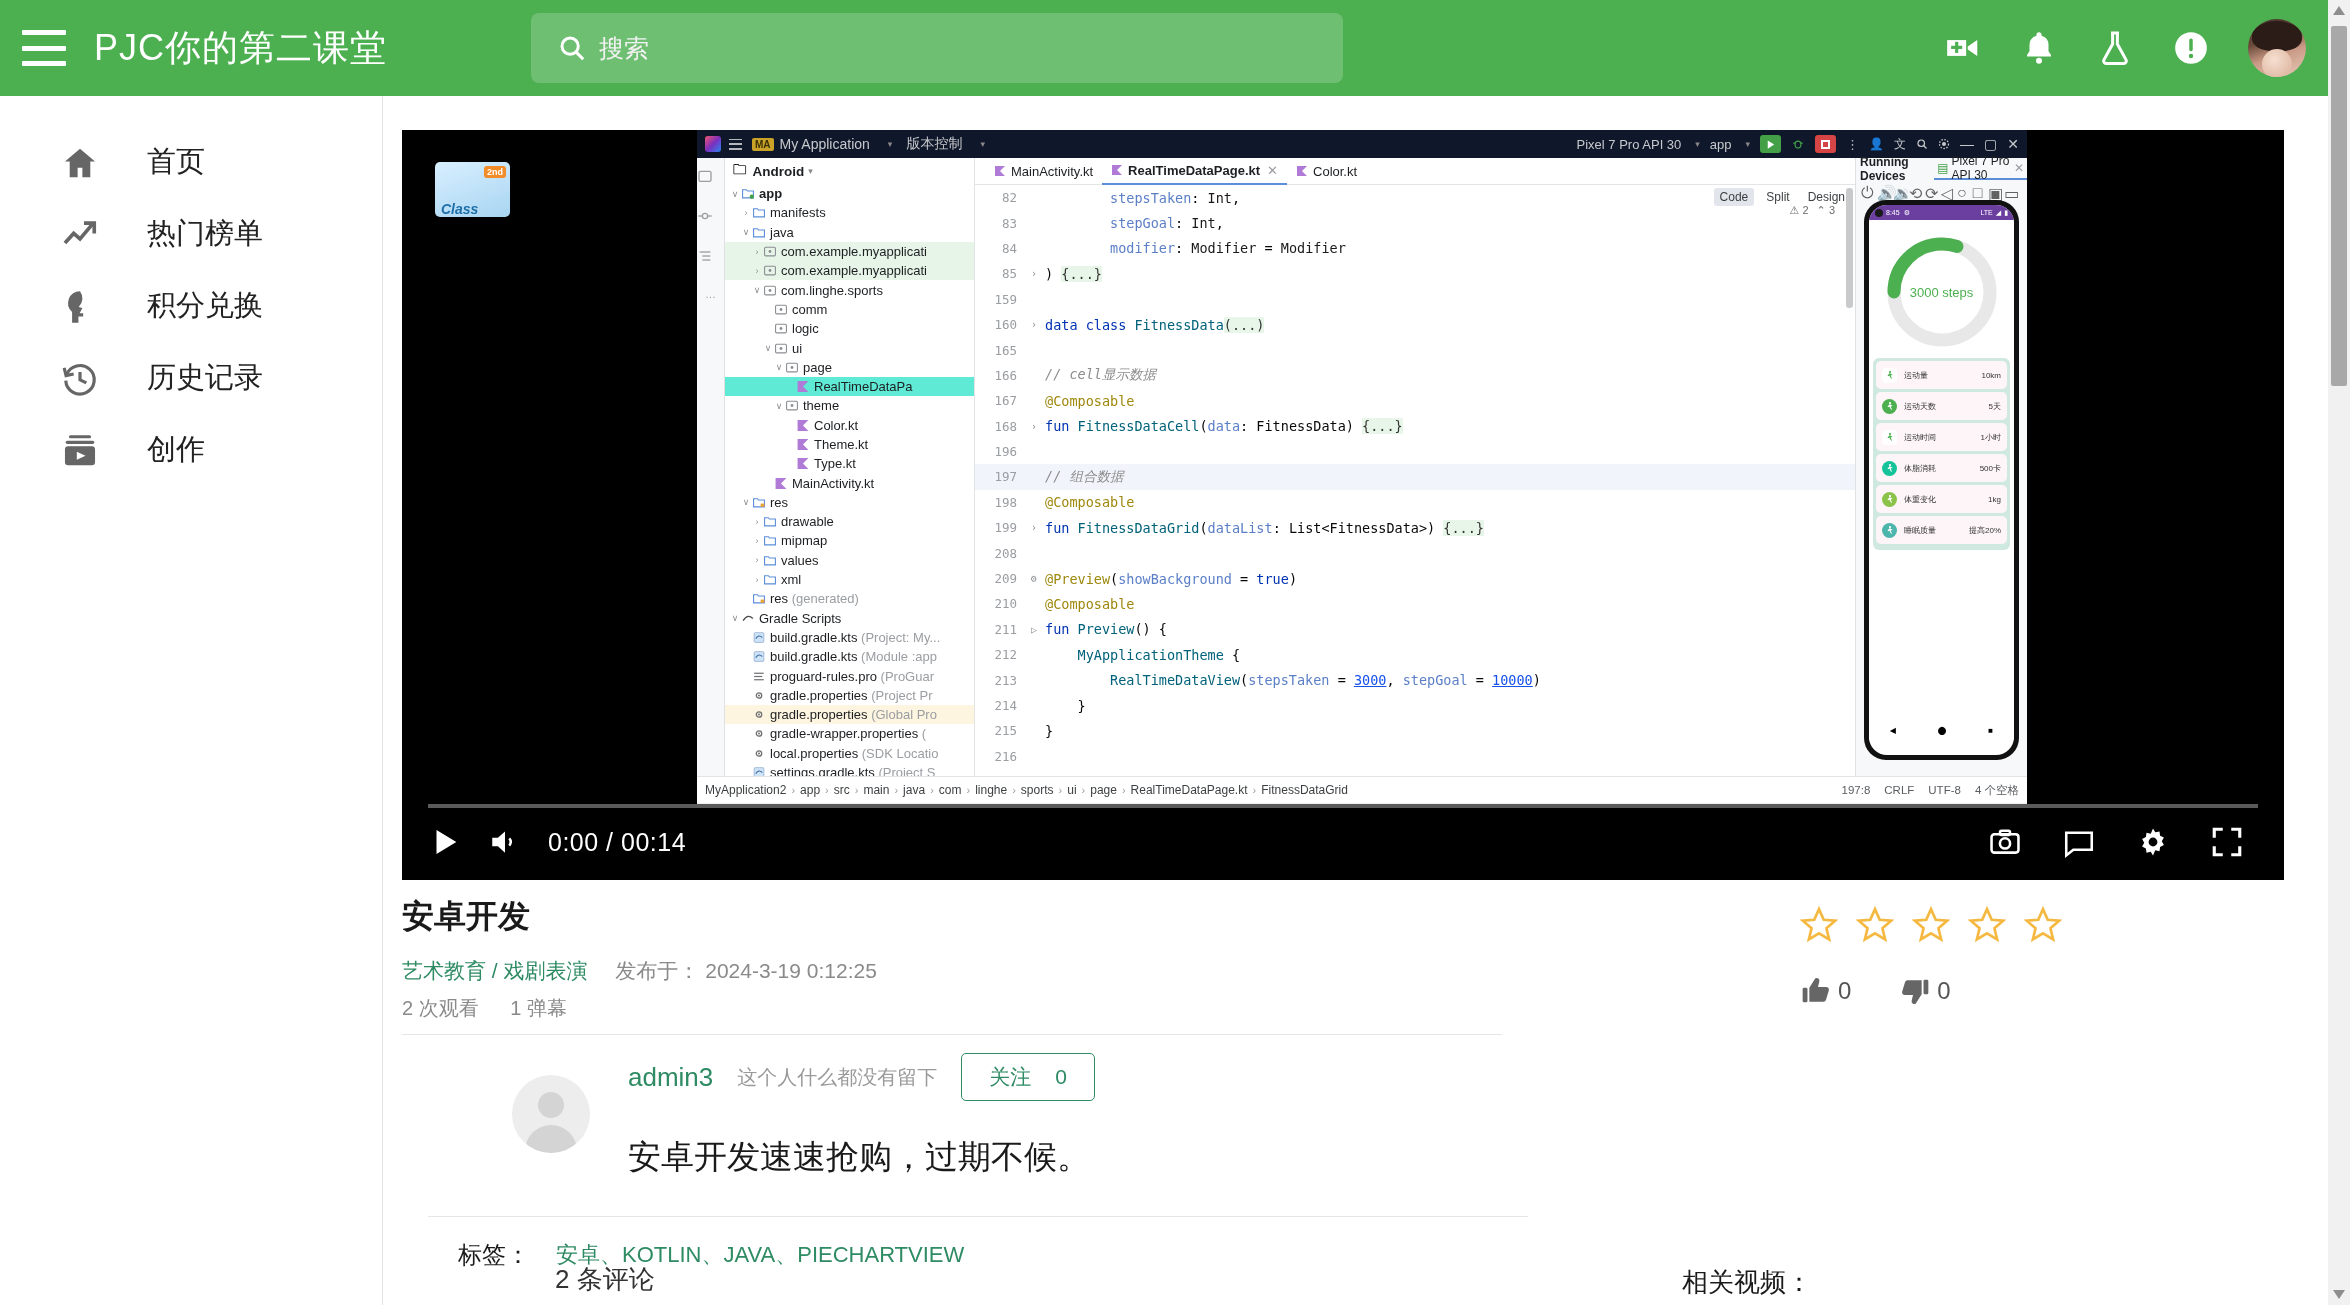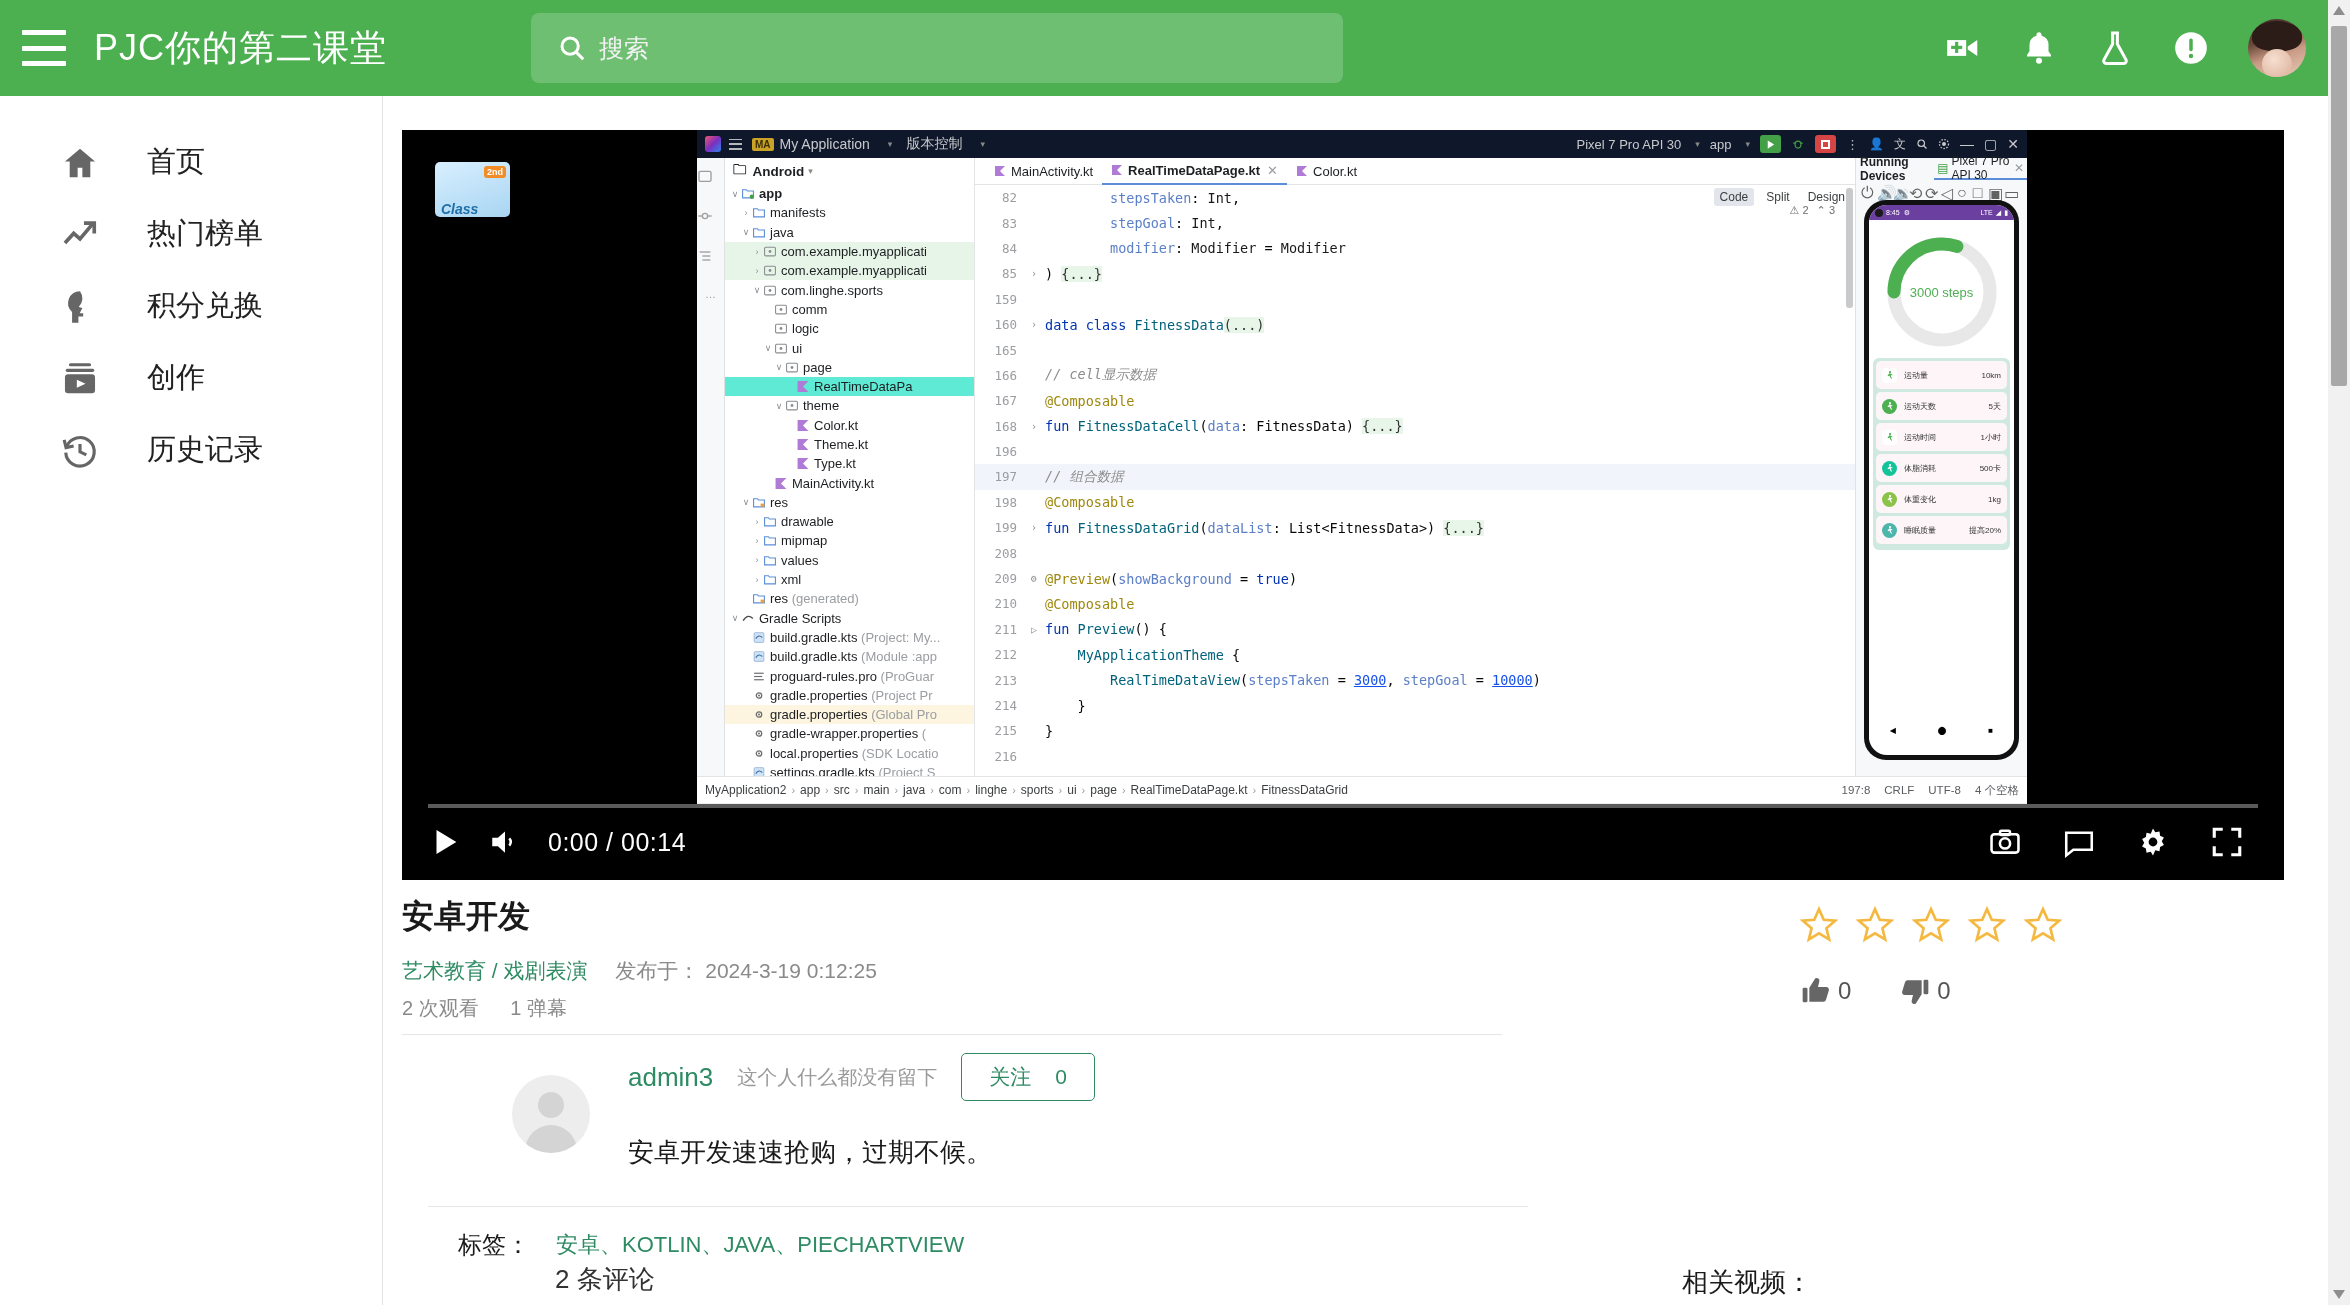--- a/index.html
+++ b/index.html
@@ -173,21 +173,21 @@
   #up-avatar { width:78px; height:78px; border-radius:50%; background:#ededed; margin-left:110px; margin-top:22px;
     position:relative; overflow:hidden; flex:none;}
   #up-avatar .head { position:absolute; left:26px; top:17px; width:26px; height:26px; border-radius:50%; background:#d4d4d4;}
   #up-avatar .body { position:absolute; left:13px; top:50px; width:52px; height:40px; border-radius:26px 26px 0 0; background:#d4d4d4;}
   #up-right { margin-left:38px; }
   #up-line { display:flex; align-items:center; gap:24px; }
   #up-name { font-size:26px; color:#2e8b63; cursor:pointer;}
   #up-bio { font-size:20px; color:#9a9a9a;}
   #follow-btn { border:1px solid #2e8b63; border-radius:5px; padding:9px 27px; color:#2e8b63; font-size:21px;
     display:flex; align-items:center; gap:24px; cursor:pointer;}
-  #up-desc { margin-top:34px; font-size:26px; color:#1a1a1a;}
+  #up-desc { margin-top:34px; font-size:33px; color:#1a1a1a;}
   #tags-rule { margin-top:36px; border-bottom:1px solid #e6e6e6; width:1100px; margin-left:26px;}
   #tags { margin-top:22px; margin-left:56px; display:flex; align-items:center; gap:26px;}
   #tags-label { font-size:24px; color:#1a1a1a;}
   #tags-list { font-size:22px; color:#2e8b63; cursor:pointer;}
   #comments-count { position:absolute; left:555px; top:1262px; font-size:26px; color:#333;}
   #related-title { position:absolute; left:1682px; top:1265px; font-size:26px; color:#1a1a1a;}
   
   #rating { position:absolute; left:1800px; top:905px; display:flex; gap:18px;}
   .star { width:38px; height:38px; cursor:pointer;}
   #votes { position:absolute; left:1800px; top:975px; display:flex; align-items:center; gap:48px;}
@@ -260,35 +260,35 @@
     </svg>
     <span class="slabel">热门榜单</span>
   </div>
   <div class="side-item">
     <svg class="sico" viewBox="0 0 24 24" fill="#666">
       <path d="M12 2a7.5 7.5 0 0 0-5 13.1V22h4v-4h3v-2h-2.2l1.7-3.4-2.3-.6A7.5 7.5 0 0 0 12 2z"></path>
     </svg>
     <span class="slabel">积分兑换</span>
   </div>
   <div class="side-item">
+    <svg class="sico" viewBox="0 0 24 24" fill="none" stroke="#666" stroke-width="2">
+      <path d="M3.5 9.5A9 9 0 1 1 3 13"></path>
+        <polyline points="2,5 3.2,9.8 8,8.8"></polyline>
+        <polyline points="12,7.5 12,12.5 16,14.5"></polyline>
+    </svg>
+    <span class="slabel">历史记录</span>
+  </div>
+  <div class="side-item">
     <svg class="sico" viewBox="0 0 24 24" fill="#666">
       <rect x="5" y="2" width="14" height="2" rx="1"></rect>
         <rect x="3" y="5.5" width="18" height="2" rx="1"></rect>
       <rect x="2.5" y="9" width="19" height="12" rx="2"></rect>
         <polygon points="10,12.5 15.5,15 10,17.5" fill="#fff"></polygon>
     </svg>
     <span class="slabel">创作</span>
-  </div>
-  <div class="side-item">
-    <svg class="sico" viewBox="0 0 24 24" fill="none" stroke="#666" stroke-width="2">
-      <path d="M3.5 9.5A9 9 0 1 1 3 13"></path>
-        <polyline points="2,5 3.2,9.8 8,8.8"></polyline>
-        <polyline points="12,7.5 12,12.5 16,14.5"></polyline>
-    </svg>
-    <span class="slabel">历史记录</span>
   </div>
 </div>
 
 <div id="video-wrap">
   <div id="video-frame">
 
     <div id="vid-thumb">
       <span class="badge">2nd</span>
       <span class="cls">Class</span>
     </div>

